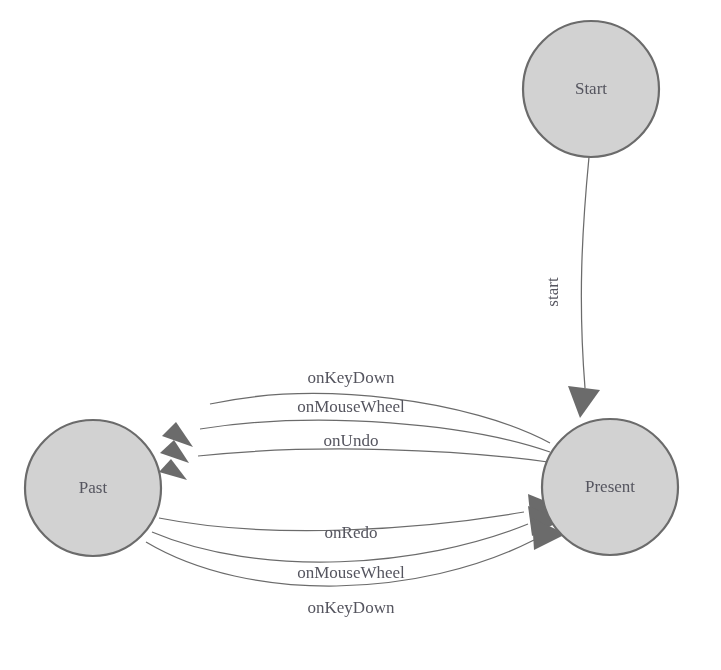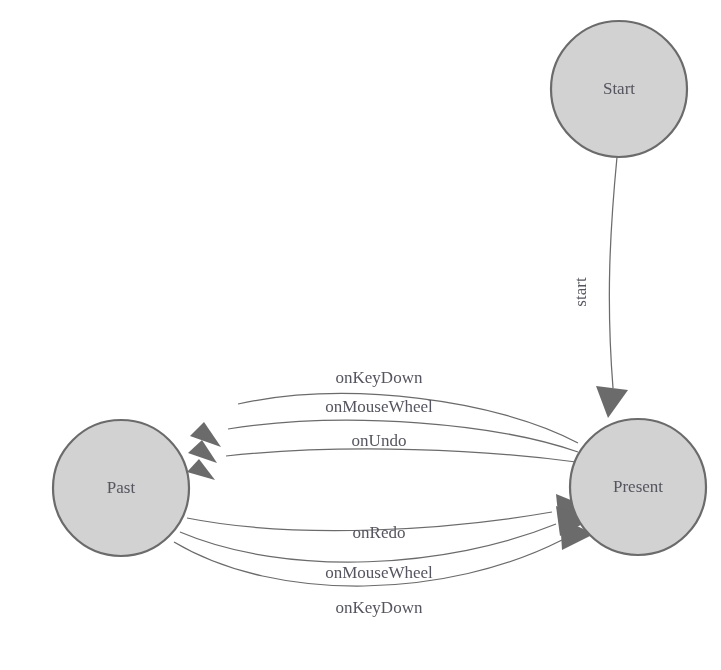--- a/index.html
+++ b/index.html
@@ -12,21 +12,20 @@
     width: 721px;
     height: 670px;
     overflow: hidden;
     font-family: "Liberation Serif", "DejaVu Serif", serif;
   }
   #diagram-canvas {
     position: relative;
     width: 585px;
     height: 670px;
     background: #ffffff;
-    margin-left: 28px;
   }
   svg.graph {
     position: absolute;
     top: 0;
     left: 0;
     width: 721px;
     height: 670px;
     display: block;
   }
   .node-circle {

